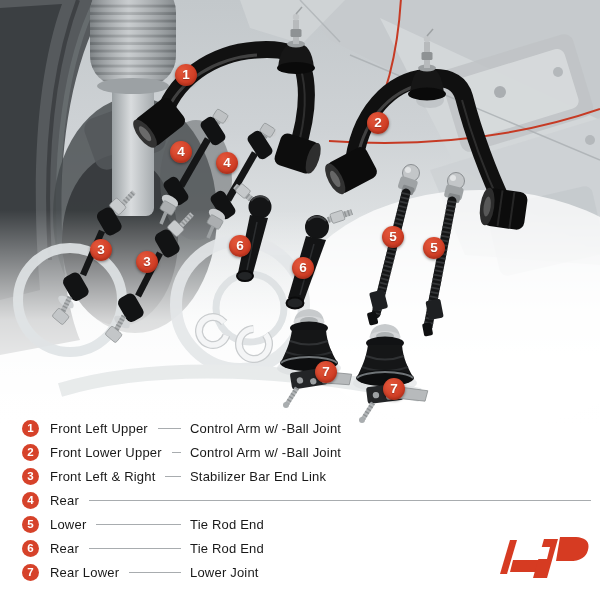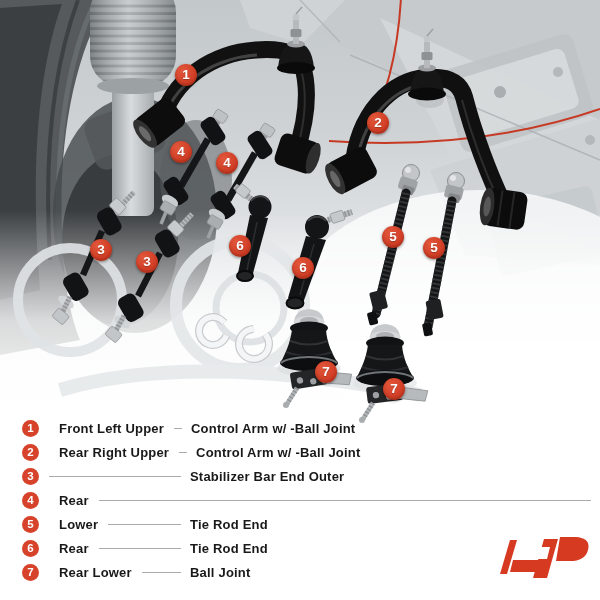--- a/index.html
+++ b/index.html
@@ -10,24 +10,24 @@
   .marker{position:absolute;width:22px;height:22px;border-radius:50%;
           background:radial-gradient(circle at 35% 30%, #e2573b, #ce3a22 70%);
           color:#fff;font-size:13.5px;font-weight:700;line-height:22px;text-align:center;
           box-shadow:0 1px 3px rgba(0,0,0,.45), inset 0 -2px 3px rgba(0,0,0,.18);
           text-shadow:0 1px 1px rgba(0,0,0,.25);}
   
   .legend{position:absolute;left:0;top:416px;width:600px;}
   .legend-row{display:flex;align-items:center;height:24px;padding-left:22px;}
   .badge{flex:none;width:17px;height:17px;border-radius:50%;background:#d6422a;color:#fff;
          font-size:11.5px;font-weight:700;line-height:17px;text-align:center;}
-  .llabel{margin-left:20px;font-size:13px;font-weight:700;color:#191919;white-space:nowrap;
+  .llabel{margin-left:11px;font-size:13px;font-weight:400;color:#191919;white-space:nowrap;
           letter-spacing:.2px;}
   .connector{flex:1;height:1px;background:#a8acaf;margin:0 9px 0 10px;min-width:8px;}
-  .ldesc{flex:none;width:410px;box-sizing:border-box;font-size:13px;font-weight:700;color:#191919;
+  .ldesc{flex:none;width:410px;box-sizing:border-box;font-size:13px;font-weight:400;color:#191919;
          white-space:nowrap;letter-spacing:.2px;}
   .logo{position:absolute;left:486px;top:524px;width:104px;height:56px;}
 </style>
 </head>
 <body>
 
 <div class="stage">
 
   <svg class="scene" width="600" height="430" viewBox="0 0 600 430">
     <defs>
@@ -319,28 +319,29 @@
 
   <div class="legend">
     <div class="legend-row">
       <div class="badge">1</div>
       <div class="llabel">Front Left Upper</div>
       <div class="connector"></div>
       <div class="ldesc">Control Arm w/ -Ball Joint</div>
     </div>
     <div class="legend-row">
       <div class="badge">2</div>
-      <div class="llabel">Rear Right Upper</div>
+      <div class="llabel">Front Lower Upper</div>
       <div class="connector"></div>
       <div class="ldesc">Control Arm w/ -Ball Joint</div>
     </div>
     <div class="legend-row">
       <div class="badge">3</div>
-      <div class="connector"></div>
-      <div class="ldesc">Stabilizer Bar End Outer</div>
+      <div class="llabel">Front Left &amp; Right</div>
+      <div class="connector"></div>
+      <div class="ldesc">Stabilizer Bar End Link</div>
     </div>
     <div class="legend-row">
       <div class="badge">4</div>
       <div class="llabel">Rear</div>
       <div class="connector"></div>
     </div>
     <div class="legend-row">
       <div class="badge">5</div>
       <div class="llabel">Lower</div>
       <div class="connector"></div>
@@ -349,21 +350,21 @@
     <div class="legend-row">
       <div class="badge">6</div>
       <div class="llabel">Rear</div>
       <div class="connector"></div>
       <div class="ldesc">Tie Rod End</div>
     </div>
     <div class="legend-row">
       <div class="badge">7</div>
       <div class="llabel">Rear Lower</div>
       <div class="connector"></div>
-      <div class="ldesc">Ball Joint</div>
+      <div class="ldesc">Lower Joint</div>
     </div>
   </div>
 
   <svg class="logo" viewBox="0 0 104 56">
     <g>
       <polygon points="14,50 24,16 31,16 21,50" fill="#d63b22"></polygon>
       <polygon points="27,36 60,36 57,48 24,48" fill="#d63b22"></polygon>
       <polygon points="58,15 72,15 61,54 47,54" fill="#d63b22"></polygon>
       <polygon points="50,23 64,23 61,35 47,35" fill="#ffffff"></polygon>
       <path d="M74,13 L90,13 Q105,14 102,26 Q99,38 81,37 L70,37 Z" fill="#d63b22"></path>

